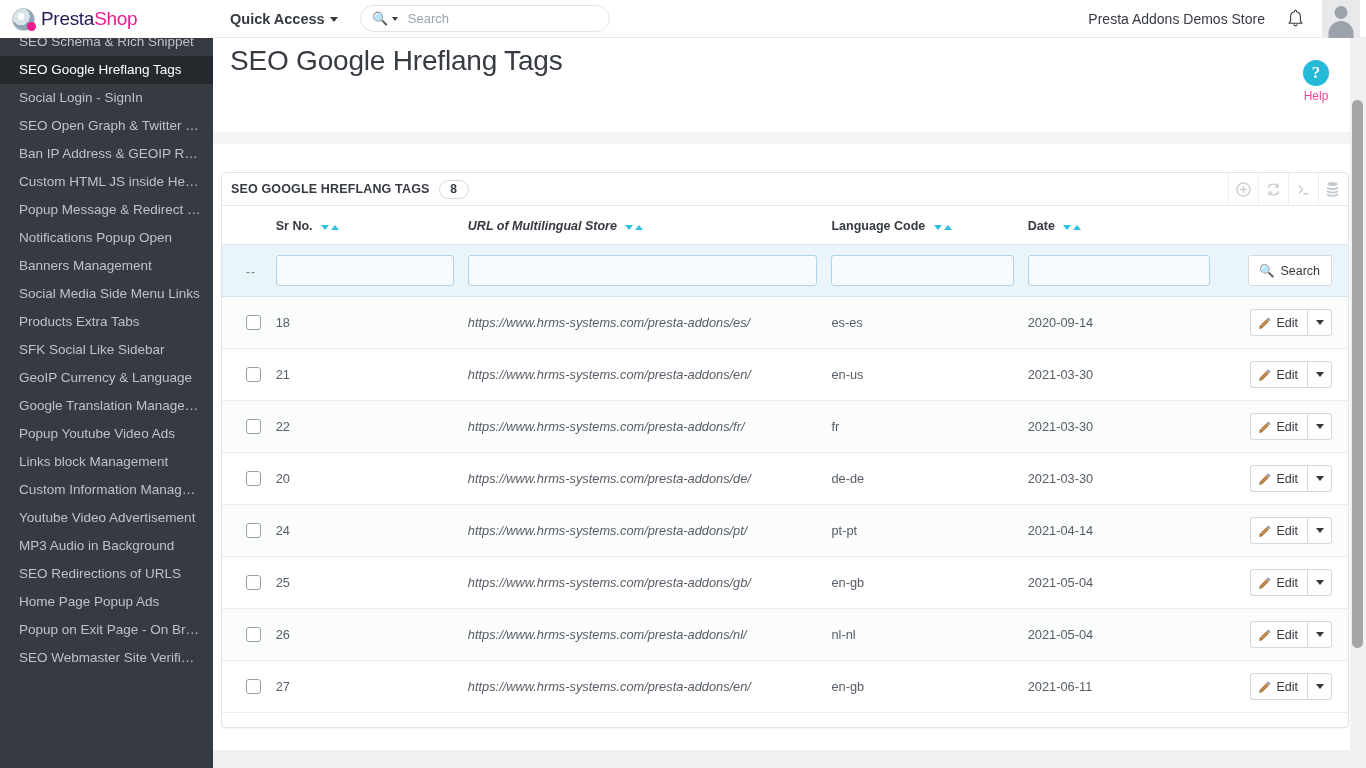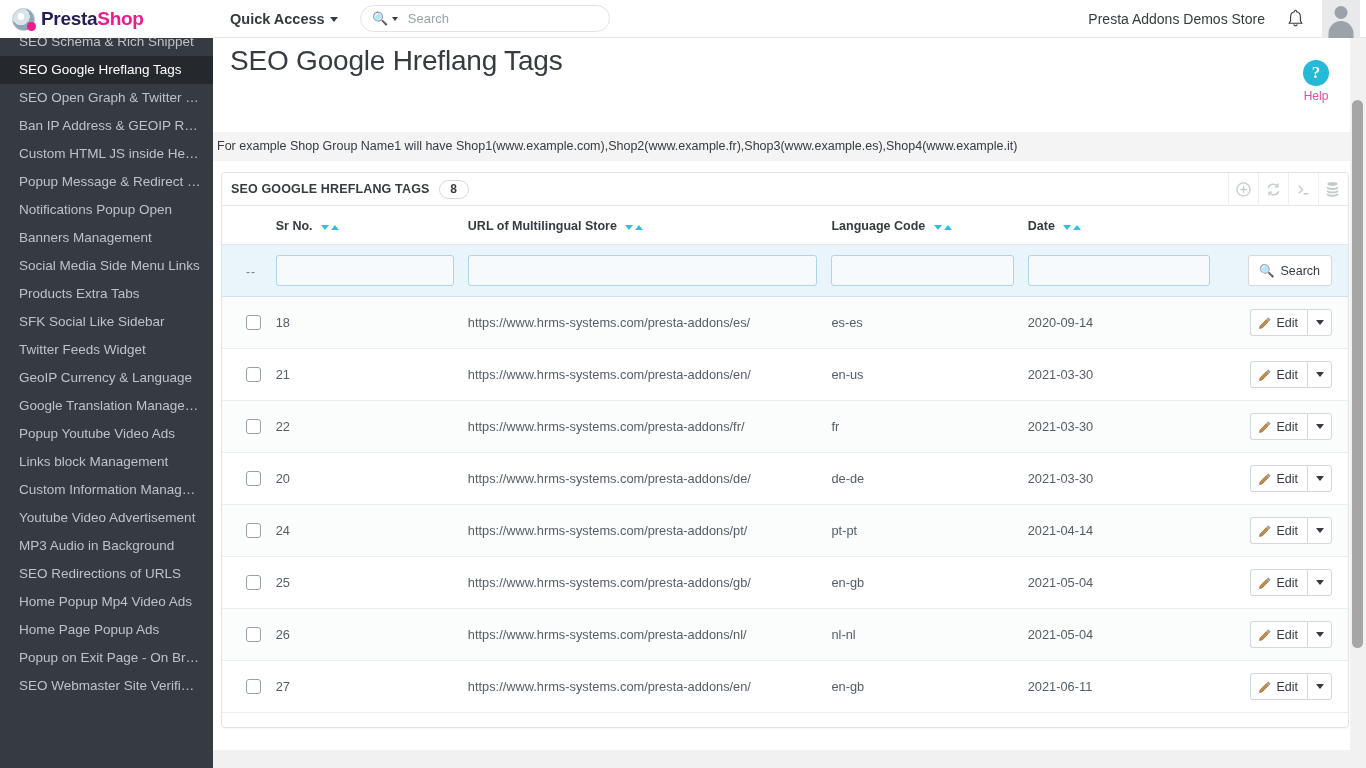--- a/index.html
+++ b/index.html
@@ -27,21 +27,21 @@
   .brand-mark {
     width: 23px; height: 23px; border-radius: 50%;
     background: radial-gradient(circle at 38% 36%, #ffffff 0 18%, #d9e3ea 19% 46%, #8fa6b5 47% 72%, #5a6d7d 73% 100%);
     border: 1px solid #b9c6d0; position: relative; flex: none;
   }
   .brand-mark::after {
     content: ""; position: absolute; right: -2px; bottom: -1px;
     width: 9px; height: 9px; border-radius: 50%;
     background: #ec1c8e;
   }
-  .brand-text { font-size: 19px; font-weight: bold; letter-spacing: -0.3px; margin-left: 6px; }
+  .brand-text { font-size: 19px; font-weight: normal; letter-spacing: -0.3px; margin-left: 6px; }
   .brand-presta { color: #251c55; }
   .brand-shop { color: #ec1c8e; }
 
   #nav { position: absolute; top: 28px; left: 0; width: 213px; }
   .nav-item {
     height: 28px; line-height: 28px;
     padding-left: 19px; padding-right: 12px;
     color: #bcc3cb; font-size: 13.5px;
     white-space: nowrap; overflow: hidden; text-overflow: ellipsis;
     cursor: pointer;
@@ -189,21 +189,21 @@
   .sorts { display: inline-block; margin-left: 5px; white-space: nowrap; }
   .sort-dn, .sort-up {
     display: inline-block; width: 0; height: 0;
     border-left: 4px solid transparent; border-right: 4px solid transparent;
   }
   .sort-dn { border-top: 5px solid #2ec0e0; }
   .sort-up { border-bottom: 5px solid #2ec0e0; margin-left: 2px; }
 
   .c-chk  { width: 52px; padding-left: 24px !important; }
   .c-sr   { width: 186px; }
-  .c-url  { width: 352px; }
+  .c-url  { width: 352px; font-style: italic; }
   .c-lang { width: 190px; }
   .c-date { width: 190px; }
   .c-act  { width: 120px; }
 
   tr.filter-row td {
     background: #eaf4fb; border-bottom: 1px solid #cfe3ef;
     padding: 10px 6px 10px 0; vertical-align: middle;
   }
   .dashdash { font-size: 12px; color: #6d7b85; padding-left: 24px; letter-spacing: 1px;}
   .filt-input {
@@ -283,39 +283,38 @@
 <body>
 
 <div id="sidebar">
   <div id="brand">
     <div class="brand-mark"></div>
     <div class="brand-text"><span class="brand-presta">Presta</span><span class="brand-shop">Shop</span></div>
   </div>
   <div id="nav">
       <div class="nav-item">SEO Schema &amp; Rich Snippet</div>
       <div class="nav-item active">SEO Google Hreflang Tags</div>
+      <div class="nav-item">Social Login - SignIn</div>
       <div class="nav-item">SEO Open Graph &amp; Twitter Car...</div>
       <div class="nav-item">Ban IP Address &amp; GEOIP Redirect</div>
       <div class="nav-item">Custom HTML JS inside Head T...</div>
       <div class="nav-item">Popup Message &amp; Redirect Butt...</div>
       <div class="nav-item">Notifications Popup Open</div>
       <div class="nav-item">Banners Management</div>
       <div class="nav-item">Social Media Side Menu Links</div>
       <div class="nav-item">Products Extra Tabs</div>
       <div class="nav-item">SFK Social Like Sidebar</div>
-      <div class="nav-item">Twitter Feeds Widget</div>
       <div class="nav-item">GeoIP Currency &amp; Language</div>
       <div class="nav-item">Google Translation Management</div>
       <div class="nav-item">Popup Youtube Video Ads</div>
       <div class="nav-item">Links block Management</div>
       <div class="nav-item">Custom Information Managem...</div>
       <div class="nav-item">Youtube Video Advertisement</div>
       <div class="nav-item">MP3 Audio in Background</div>
       <div class="nav-item">SEO Redirections of URLS</div>
-      <div class="nav-item">Home Popup Mp4 Video Ads</div>
       <div class="nav-item">Home Page Popup Ads</div>
       <div class="nav-item">Popup on Exit Page - On Brows...</div>
       <div class="nav-item">SEO Webmaster Site Verification</div>
     </div>
 </div>
 
 <div id="header">
   <div id="quick-access">
     <span>Quick Access</span><span class="caret-down"></span>
   </div>
@@ -340,21 +339,20 @@
 
 
   <h1 id="page-title">SEO Google Hreflang Tags</h1>
 
   <div id="help-btn">
     <div class="help-circle">?</div>
     <div class="help-label">Help</div>
   </div>
 
   <div id="example-box">
-    <div>For example Shop Group Name1 will have Shop1(www.example.com),Shop2(www.example.fr),Shop3(www.example.es),Shop4(www.example.it)</div>
   </div>
 
   <div id="panel">
     <div id="panel-head">
       <span id="panel-title">SEO GOOGLE HREFLANG TAGS</span>
       <span id="panel-count">8</span>
       <div id="panel-tools">
         <div class="tool-btn">
           <svg width="15" height="15" viewBox="0 0 16 16">
               <circle cx="8" cy="8" r="7" fill="none" stroke="#c5cace" stroke-width="1.4"></circle>

